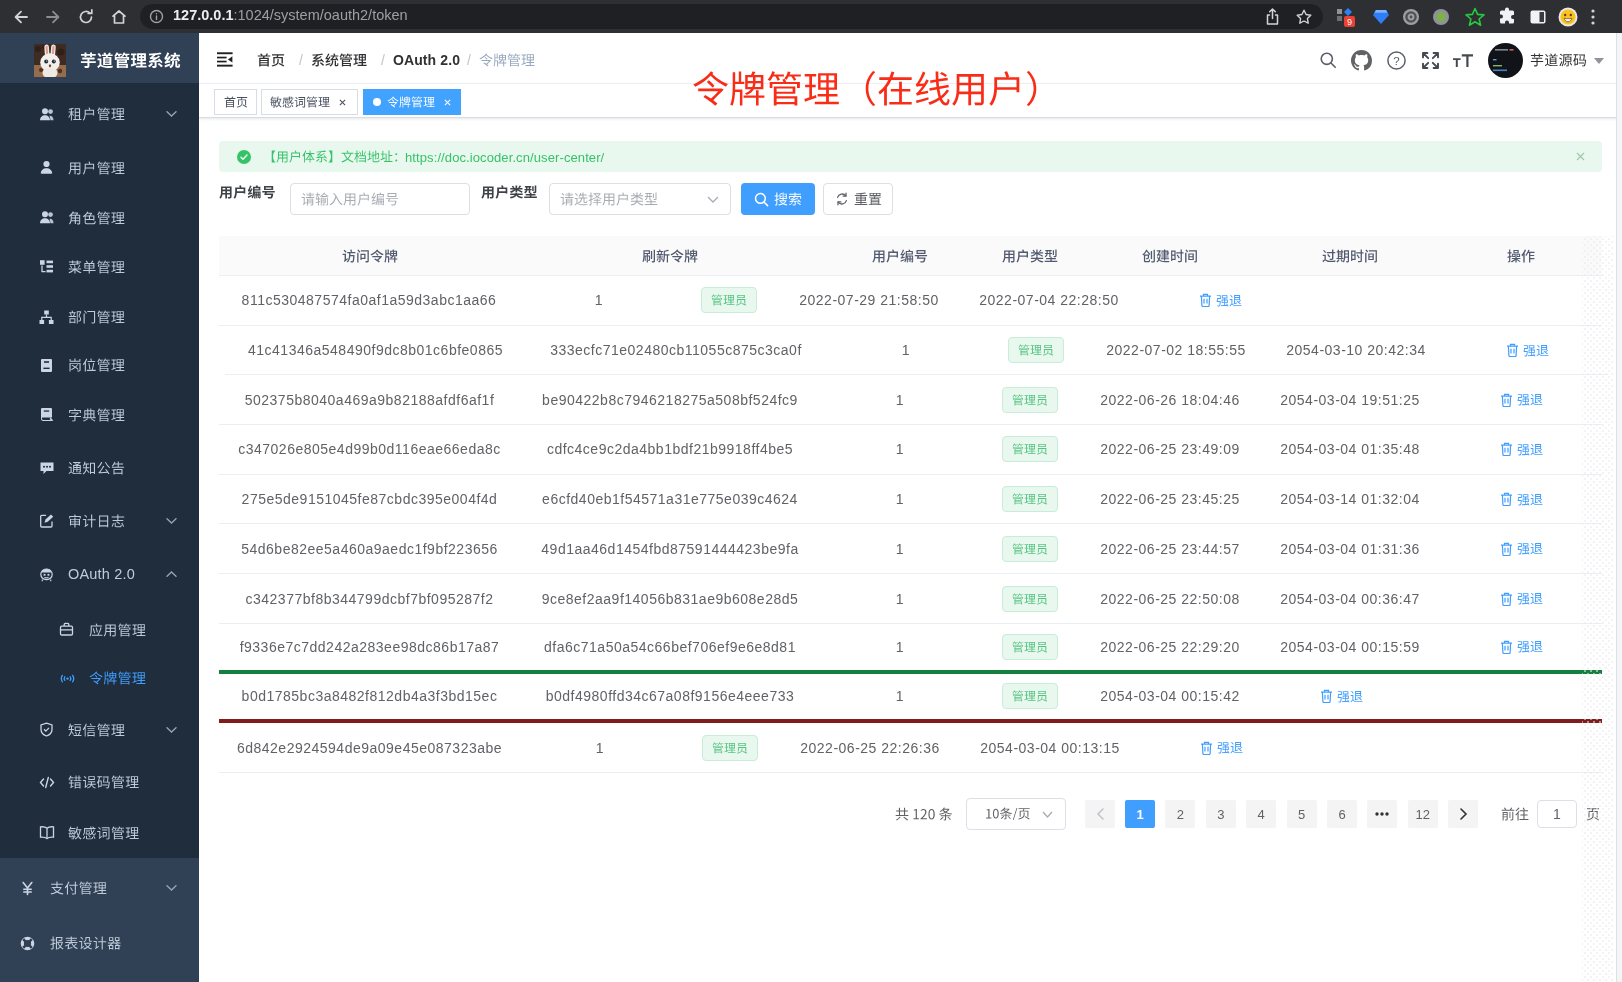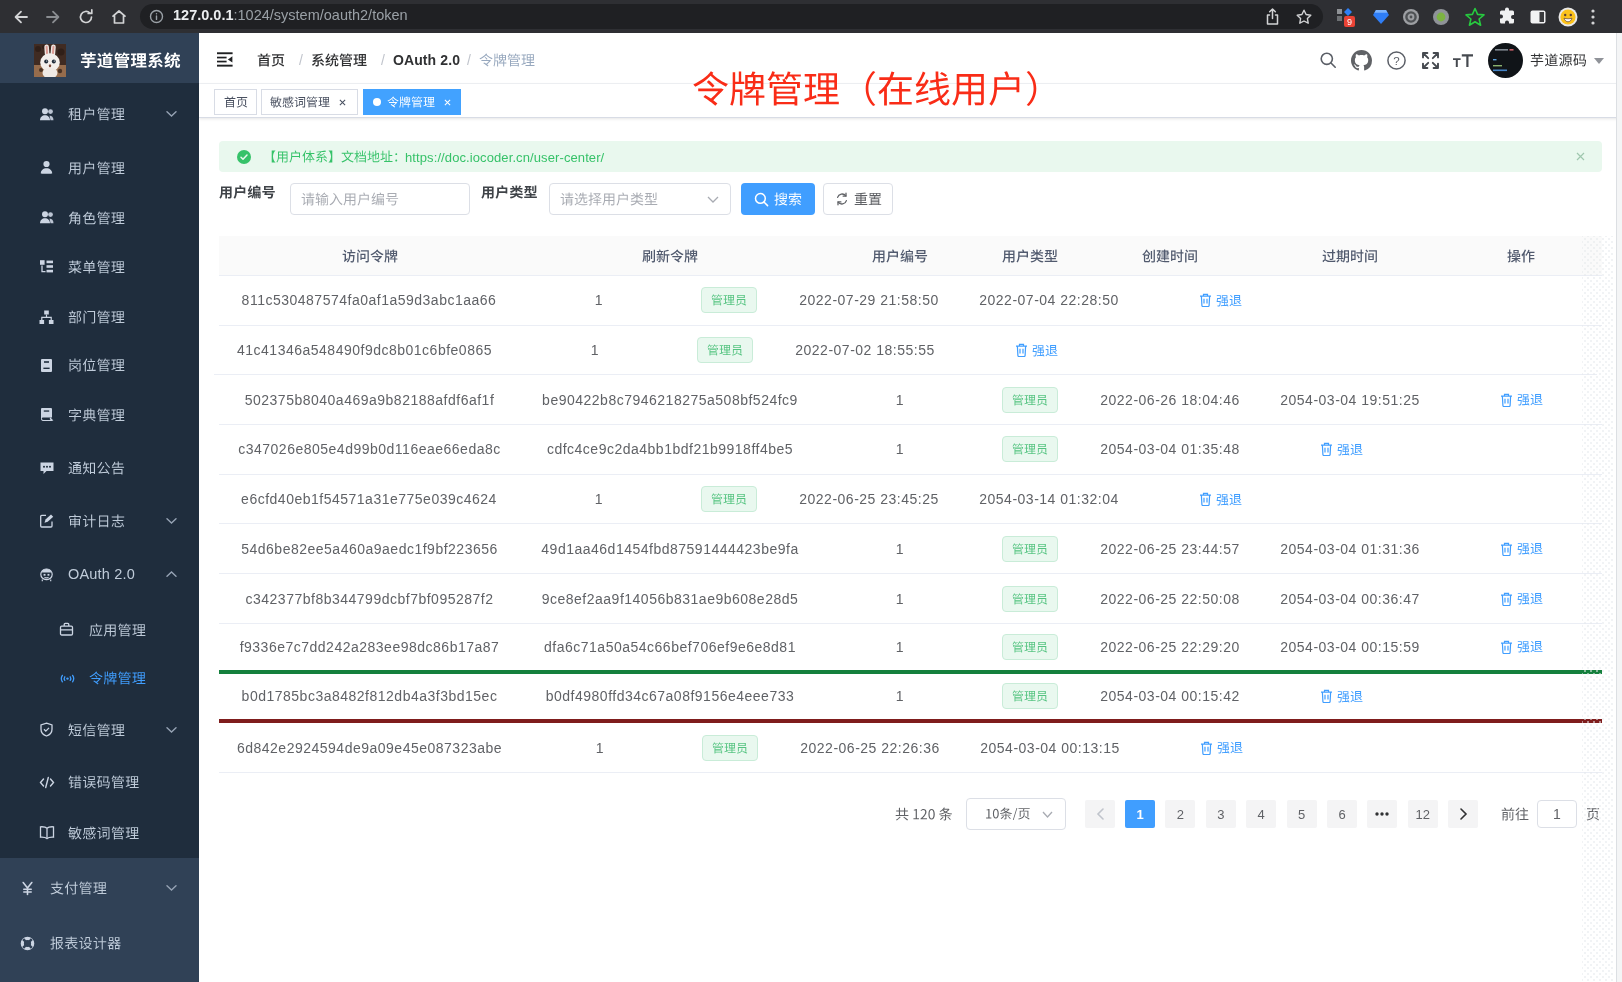--- a/index.html
+++ b/index.html
@@ -636,31 +636,33 @@
         <path d="M1 3.2h11M4.5 3V1.4h4V3M2.4 3.4l.5 9.2a1 1 0 0 0 1 .9h5.2a1 1 0 0 0 1-.9l.5-9.2"></path>
         <path d="M5 5.8v4.6M8 5.8v4.6"></path>
       </svg>
       <span style="margin-left:4px">
         <svg width="26" height="13" viewBox="0 0 26 13">
           <path fill="#409eff" d="M6.7 2H10.5V3.6H6.7ZM5.8 1.2V4.5H8.2V5.6H5.6V9.1H8.2V11L5 11.2L5.1 12.2C6.7 12 9.1 11.9 11.3 11.7C11.5 12 11.6 12.3 11.7 12.6L12.5 12.2C12.3 11.4 11.6 10.2 10.9 9.4L10.1 9.7C10.4 10 10.6 10.4 10.9 10.8L9.1 11V9.1H11.8V5.6H9.1V4.5H11.4V1.2ZM6.4 6.4H8.2V8.3H6.4ZM9.1 6.4H10.9V8.3H9.1ZM1.1 4.1C1 5.3 0.8 7 0.6 8H1.2L3.7 8C3.6 10.2 3.4 11.1 3.2 11.4C3 11.5 2.9 11.5 2.7 11.5C2.5 11.5 1.9 11.5 1.3 11.5C1.5 11.7 1.6 12.1 1.6 12.4C2.2 12.4 2.8 12.4 3.1 12.4C3.5 12.4 3.7 12.3 4 12C4.3 11.6 4.5 10.5 4.7 7.5C4.7 7.4 4.7 7.1 4.7 7.1H1.7C1.7 6.4 1.8 5.7 1.9 5H4.8V1.2H0.8V2.1H3.9V4.1Z M14 1.6C14.8 2.2 15.6 3.1 16 3.7L16.7 3.1C16.3 2.5 15.5 1.7 14.8 1ZM23.1 3.9V5.2H19.1V3.9ZM23.1 3.1H19.1V1.9H23.1ZM18 10.4C18.3 10.2 18.7 10 21.4 9.3C21.3 9.1 21.3 8.7 21.3 8.5L19.1 9V6H24.1V1.1H18.1V8.6C18.1 9.2 17.8 9.4 17.6 9.6C17.7 9.7 17.9 10.1 18 10.4ZM20.3 6.9C21.7 7.9 23.3 9.4 24.1 10.3L24.9 9.8C24.4 9.2 23.7 8.6 23 8C23.7 7.6 24.5 7 25.1 6.5L24.3 6C23.9 6.4 23 7 22.3 7.5C21.9 7.1 21.4 6.7 20.9 6.4ZM16.4 5.1H13.7V6.1H15.4V10.1C14.9 10.3 14.2 10.8 13.5 11.5L14.1 12.3C14.8 11.5 15.5 10.8 16 10.8C16.3 10.8 16.7 11.2 17.2 11.5C18.1 12 19.3 12.1 20.8 12.1C22 12.1 24.3 12.1 25.3 12C25.3 11.7 25.4 11.3 25.5 11C24.3 11.2 22.3 11.3 20.8 11.3C19.4 11.3 18.3 11.2 17.4 10.7C17 10.4 16.7 10.2 16.4 10Z"></path>
         </svg>
       </span>
     </div>
   </div>
-<div class="row" style="left:214px;top:325.7px;width:1383px;height:49.7px;border-bottom:1px solid #ebeef5">
+<div class="row" style="left:225px;top:325.7px;width:1383px;height:49.7px;border-bottom:1px solid #ebeef5">
     <div class="cell tok" style="width:301px">41c41346a548490f9dc8b01c6bfe0865</div>
+    <div class="cell tok" style="width:300px">333ecfc71e02480cb11055c875c3ca0f</div>
     <div class="cell tok" style="width:160px">1</div>
     <div class="cell" style="width:100px">
       <span style="display:inline-flex;align-items:center;justify-content:center;width:56px;height:26px;background:#e9f8ef;border:1px solid #c9ecd8;border-radius:4px;">
         <svg width="36" height="12" viewBox="0 0 36 12">
           <path fill="#54c380" d="M2.5 5.3V11.5H3.4V11.1H9.3V11.5H10.1V8.5H3.4V7.7H9.5V5.3ZM9.3 10.4H3.4V9.3H9.3ZM5.3 3.1C5.4 3.3 5.5 3.6 5.7 3.9H1.2V5.8H2.1V4.6H10.1V5.8H11V3.9H6.6C6.5 3.6 6.3 3.2 6.1 2.9ZM3.4 6H8.6V7H3.4ZM2 0.4C1.7 1.5 1.2 2.5 0.5 3.2C0.7 3.3 1.1 3.5 1.3 3.6C1.6 3.2 2 2.7 2.3 2.1H3.1C3.4 2.6 3.6 3.1 3.7 3.5L4.5 3.2C4.4 2.9 4.2 2.5 4 2.1H5.8V1.5H2.6C2.7 1.2 2.8 0.9 2.9 0.6ZM7.1 0.5C6.9 1.3 6.4 2.2 5.9 2.7C6.1 2.9 6.5 3 6.6 3.2C6.9 2.9 7.1 2.5 7.3 2.1H8.2C8.6 2.6 8.9 3.1 9.1 3.5L9.8 3.2C9.7 2.9 9.4 2.5 9.1 2.1H11.3V1.5H7.7C7.8 1.2 7.9 0.9 8 0.6Z M17.7 4.1H19.5V5.6H17.7ZM20.3 4.1H22.2V5.6H20.3ZM17.7 1.8H19.5V3.3H17.7ZM20.3 1.8H22.2V3.3H20.3ZM15.8 10.3V11.1H23.6V10.3H20.4V8.6H23.2V7.8H20.4V6.4H23V1H16.9V6.4H19.5V7.8H16.7V8.6H19.5V10.3ZM12.4 9.4 12.6 10.3C13.7 9.9 15.1 9.5 16.4 9L16.2 8.1L14.9 8.6V5.6H16.1V4.8H14.9V2.1H16.3V1.3H12.6V2.1H14V4.8H12.7V5.6H14V8.9C13.4 9.1 12.9 9.2 12.4 9.4Z M27.2 1.8H32.8V3.2H27.2ZM26.3 1V3.9H33.8V1ZM29.5 6.6V7.7C29.5 8.7 29.1 10 24.8 10.8C25 11 25.3 11.4 25.4 11.6C29.9 10.6 30.4 9 30.4 7.8V6.6ZM30.3 9.8C31.8 10.3 33.8 11.1 34.8 11.6L35.2 10.8C34.2 10.3 32.2 9.6 30.8 9.1ZM25.9 5V9.5H26.8V5.9H33.3V9.4H34.3V5Z"></path>
         </svg>
       </span>
     </div>
     <div class="cell tok" style="width:180px">2022-07-02 18:55:55</div>
+    <div class="cell tok" style="width:180px">2054-03-10 20:42:34</div>
     <div class="cell" style="width:162px">
       <svg width="13" height="14" viewBox="0 0 13 14" fill="none" stroke="#409eff" stroke-width="1.2">
         <path d="M1 3.2h11M4.5 3V1.4h4V3M2.4 3.4l.5 9.2a1 1 0 0 0 1 .9h5.2a1 1 0 0 0 1-.9l.5-9.2"></path>
         <path d="M5 5.8v4.6M8 5.8v4.6"></path>
       </svg>
       <span style="margin-left:4px">
         <svg width="26" height="13" viewBox="0 0 26 13">
           <path fill="#409eff" d="M6.7 2H10.5V3.6H6.7ZM5.8 1.2V4.5H8.2V5.6H5.6V9.1H8.2V11L5 11.2L5.1 12.2C6.7 12 9.1 11.9 11.3 11.7C11.5 12 11.6 12.3 11.7 12.6L12.5 12.2C12.3 11.4 11.6 10.2 10.9 9.4L10.1 9.7C10.4 10 10.6 10.4 10.9 10.8L9.1 11V9.1H11.8V5.6H9.1V4.5H11.4V1.2ZM6.4 6.4H8.2V8.3H6.4ZM9.1 6.4H10.9V8.3H9.1ZM1.1 4.1C1 5.3 0.8 7 0.6 8H1.2L3.7 8C3.6 10.2 3.4 11.1 3.2 11.4C3 11.5 2.9 11.5 2.7 11.5C2.5 11.5 1.9 11.5 1.3 11.5C1.5 11.7 1.6 12.1 1.6 12.4C2.2 12.4 2.8 12.4 3.1 12.4C3.5 12.4 3.7 12.3 4 12C4.3 11.6 4.5 10.5 4.7 7.5C4.7 7.4 4.7 7.1 4.7 7.1H1.7C1.7 6.4 1.8 5.7 1.9 5H4.8V1.2H0.8V2.1H3.9V4.1Z M14 1.6C14.8 2.2 15.6 3.1 16 3.7L16.7 3.1C16.3 2.5 15.5 1.7 14.8 1ZM23.1 3.9V5.2H19.1V3.9ZM23.1 3.1H19.1V1.9H23.1ZM18 10.4C18.3 10.2 18.7 10 21.4 9.3C21.3 9.1 21.3 8.7 21.3 8.5L19.1 9V6H24.1V1.1H18.1V8.6C18.1 9.2 17.8 9.4 17.6 9.6C17.7 9.7 17.9 10.1 18 10.4ZM20.3 6.9C21.7 7.9 23.3 9.4 24.1 10.3L24.9 9.8C24.4 9.2 23.7 8.6 23 8C23.7 7.6 24.5 7 25.1 6.5L24.3 6C23.9 6.4 23 7 22.3 7.5C21.9 7.1 21.4 6.7 20.9 6.4ZM16.4 5.1H13.7V6.1H15.4V10.1C14.9 10.3 14.2 10.8 13.5 11.5L14.1 12.3C14.8 11.5 15.5 10.8 16 10.8C16.3 10.8 16.7 11.2 17.2 11.5C18.1 12 19.3 12.1 20.8 12.1C22 12.1 24.3 12.1 25.3 12C25.3 11.7 25.4 11.3 25.5 11C24.3 11.2 22.3 11.3 20.8 11.3C19.4 11.3 18.3 11.2 17.4 10.7C17 10.4 16.7 10.2 16.4 10Z"></path>
         </svg>
       </span>
@@ -695,34 +697,36 @@
     <div class="cell tok" style="width:301px">c347026e805e4d99b0d116eae66eda8c</div>
     <div class="cell tok" style="width:300px">cdfc4ce9c2da4bb1bdf21b9918ff4be5</div>
     <div class="cell tok" style="width:160px">1</div>
     <div class="cell" style="width:100px">
       <span style="display:inline-flex;align-items:center;justify-content:center;width:56px;height:26px;background:#e9f8ef;border:1px solid #c9ecd8;border-radius:4px;">
         <svg width="36" height="12" viewBox="0 0 36 12">
           <path fill="#54c380" d="M2.5 5.3V11.5H3.4V11.1H9.3V11.5H10.1V8.5H3.4V7.7H9.5V5.3ZM9.3 10.4H3.4V9.3H9.3ZM5.3 3.1C5.4 3.3 5.5 3.6 5.7 3.9H1.2V5.8H2.1V4.6H10.1V5.8H11V3.9H6.6C6.5 3.6 6.3 3.2 6.1 2.9ZM3.4 6H8.6V7H3.4ZM2 0.4C1.7 1.5 1.2 2.5 0.5 3.2C0.7 3.3 1.1 3.5 1.3 3.6C1.6 3.2 2 2.7 2.3 2.1H3.1C3.4 2.6 3.6 3.1 3.7 3.5L4.5 3.2C4.4 2.9 4.2 2.5 4 2.1H5.8V1.5H2.6C2.7 1.2 2.8 0.9 2.9 0.6ZM7.1 0.5C6.9 1.3 6.4 2.2 5.9 2.7C6.1 2.9 6.5 3 6.6 3.2C6.9 2.9 7.1 2.5 7.3 2.1H8.2C8.6 2.6 8.9 3.1 9.1 3.5L9.8 3.2C9.7 2.9 9.4 2.5 9.1 2.1H11.3V1.5H7.7C7.8 1.2 7.9 0.9 8 0.6Z M17.7 4.1H19.5V5.6H17.7ZM20.3 4.1H22.2V5.6H20.3ZM17.7 1.8H19.5V3.3H17.7ZM20.3 1.8H22.2V3.3H20.3ZM15.8 10.3V11.1H23.6V10.3H20.4V8.6H23.2V7.8H20.4V6.4H23V1H16.9V6.4H19.5V7.8H16.7V8.6H19.5V10.3ZM12.4 9.4 12.6 10.3C13.7 9.9 15.1 9.5 16.4 9L16.2 8.1L14.9 8.6V5.6H16.1V4.8H14.9V2.1H16.3V1.3H12.6V2.1H14V4.8H12.7V5.6H14V8.9C13.4 9.1 12.9 9.2 12.4 9.4Z M27.2 1.8H32.8V3.2H27.2ZM26.3 1V3.9H33.8V1ZM29.5 6.6V7.7C29.5 8.7 29.1 10 24.8 10.8C25 11 25.3 11.4 25.4 11.6C29.9 10.6 30.4 9 30.4 7.8V6.6ZM30.3 9.8C31.8 10.3 33.8 11.1 34.8 11.6L35.2 10.8C34.2 10.3 32.2 9.6 30.8 9.1ZM25.9 5V9.5H26.8V5.9H33.3V9.4H34.3V5Z"></path>
         </svg>
       </span>
     </div>
+    <div class="cell tok" style="width:180px">2022-06-25 23:49:09</div>
     <div class="cell tok" style="width:180px">2054-03-04 01:35:48</div>
     <div class="cell" style="width:162px">
       <svg width="13" height="14" viewBox="0 0 13 14" fill="none" stroke="#409eff" stroke-width="1.2">
         <path d="M1 3.2h11M4.5 3V1.4h4V3M2.4 3.4l.5 9.2a1 1 0 0 0 1 .9h5.2a1 1 0 0 0 1-.9l.5-9.2"></path>
         <path d="M5 5.8v4.6M8 5.8v4.6"></path>
       </svg>
       <span style="margin-left:4px">
         <svg width="26" height="13" viewBox="0 0 26 13">
           <path fill="#409eff" d="M6.7 2H10.5V3.6H6.7ZM5.8 1.2V4.5H8.2V5.6H5.6V9.1H8.2V11L5 11.2L5.1 12.2C6.7 12 9.1 11.9 11.3 11.7C11.5 12 11.6 12.3 11.7 12.6L12.5 12.2C12.3 11.4 11.6 10.2 10.9 9.4L10.1 9.7C10.4 10 10.6 10.4 10.9 10.8L9.1 11V9.1H11.8V5.6H9.1V4.5H11.4V1.2ZM6.4 6.4H8.2V8.3H6.4ZM9.1 6.4H10.9V8.3H9.1ZM1.1 4.1C1 5.3 0.8 7 0.6 8H1.2L3.7 8C3.6 10.2 3.4 11.1 3.2 11.4C3 11.5 2.9 11.5 2.7 11.5C2.5 11.5 1.9 11.5 1.3 11.5C1.5 11.7 1.6 12.1 1.6 12.4C2.2 12.4 2.8 12.4 3.1 12.4C3.5 12.4 3.7 12.3 4 12C4.3 11.6 4.5 10.5 4.7 7.5C4.7 7.4 4.7 7.1 4.7 7.1H1.7C1.7 6.4 1.8 5.7 1.9 5H4.8V1.2H0.8V2.1H3.9V4.1Z M14 1.6C14.8 2.2 15.6 3.1 16 3.7L16.7 3.1C16.3 2.5 15.5 1.7 14.8 1ZM23.1 3.9V5.2H19.1V3.9ZM23.1 3.1H19.1V1.9H23.1ZM18 10.4C18.3 10.2 18.7 10 21.4 9.3C21.3 9.1 21.3 8.7 21.3 8.5L19.1 9V6H24.1V1.1H18.1V8.6C18.1 9.2 17.8 9.4 17.6 9.6C17.7 9.7 17.9 10.1 18 10.4ZM20.3 6.9C21.7 7.9 23.3 9.4 24.1 10.3L24.9 9.8C24.4 9.2 23.7 8.6 23 8C23.7 7.6 24.5 7 25.1 6.5L24.3 6C23.9 6.4 23 7 22.3 7.5C21.9 7.1 21.4 6.7 20.9 6.4ZM16.4 5.1H13.7V6.1H15.4V10.1C14.9 10.3 14.2 10.8 13.5 11.5L14.1 12.3C14.8 11.5 15.5 10.8 16 10.8C16.3 10.8 16.7 11.2 17.2 11.5C18.1 12 19.3 12.1 20.8 12.1C22 12.1 24.3 12.1 25.3 12C25.3 11.7 25.4 11.3 25.5 11C24.3 11.2 22.3 11.3 20.8 11.3C19.4 11.3 18.3 11.2 17.4 10.7C17 10.4 16.7 10.2 16.4 10Z"></path>
         </svg>
       </span>
     </div>
   </div>
 <div class="row" style="left:219px;top:474.8px;width:1383px;height:49.7px;border-bottom:1px solid #ebeef5">
+    <div class="cell tok" style="width:301px">275e5de9151045fe87cbdc395e004f4d</div>
     <div class="cell tok" style="width:300px">e6cfd40eb1f54571a31e775e039c4624</div>
     <div class="cell tok" style="width:160px">1</div>
     <div class="cell" style="width:100px">
       <span style="display:inline-flex;align-items:center;justify-content:center;width:56px;height:26px;background:#e9f8ef;border:1px solid #c9ecd8;border-radius:4px;">
         <svg width="36" height="12" viewBox="0 0 36 12">
           <path fill="#54c380" d="M2.5 5.3V11.5H3.4V11.1H9.3V11.5H10.1V8.5H3.4V7.7H9.5V5.3ZM9.3 10.4H3.4V9.3H9.3ZM5.3 3.1C5.4 3.3 5.5 3.6 5.7 3.9H1.2V5.8H2.1V4.6H10.1V5.8H11V3.9H6.6C6.5 3.6 6.3 3.2 6.1 2.9ZM3.4 6H8.6V7H3.4ZM2 0.4C1.7 1.5 1.2 2.5 0.5 3.2C0.7 3.3 1.1 3.5 1.3 3.6C1.6 3.2 2 2.7 2.3 2.1H3.1C3.4 2.6 3.6 3.1 3.7 3.5L4.5 3.2C4.4 2.9 4.2 2.5 4 2.1H5.8V1.5H2.6C2.7 1.2 2.8 0.9 2.9 0.6ZM7.1 0.5C6.9 1.3 6.4 2.2 5.9 2.7C6.1 2.9 6.5 3 6.6 3.2C6.9 2.9 7.1 2.5 7.3 2.1H8.2C8.6 2.6 8.9 3.1 9.1 3.5L9.8 3.2C9.7 2.9 9.4 2.5 9.1 2.1H11.3V1.5H7.7C7.8 1.2 7.9 0.9 8 0.6Z M17.7 4.1H19.5V5.6H17.7ZM20.3 4.1H22.2V5.6H20.3ZM17.7 1.8H19.5V3.3H17.7ZM20.3 1.8H22.2V3.3H20.3ZM15.8 10.3V11.1H23.6V10.3H20.4V8.6H23.2V7.8H20.4V6.4H23V1H16.9V6.4H19.5V7.8H16.7V8.6H19.5V10.3ZM12.4 9.4 12.6 10.3C13.7 9.9 15.1 9.5 16.4 9L16.2 8.1L14.9 8.6V5.6H16.1V4.8H14.9V2.1H16.3V1.3H12.6V2.1H14V4.8H12.7V5.6H14V8.9C13.4 9.1 12.9 9.2 12.4 9.4Z M27.2 1.8H32.8V3.2H27.2ZM26.3 1V3.9H33.8V1ZM29.5 6.6V7.7C29.5 8.7 29.1 10 24.8 10.8C25 11 25.3 11.4 25.4 11.6C29.9 10.6 30.4 9 30.4 7.8V6.6ZM30.3 9.8C31.8 10.3 33.8 11.1 34.8 11.6L35.2 10.8C34.2 10.3 32.2 9.6 30.8 9.1ZM25.9 5V9.5H26.8V5.9H33.3V9.4H34.3V5Z"></path>
         </svg>
       </span>
     </div>
     <div class="cell tok" style="width:180px">2022-06-25 23:45:25</div>

